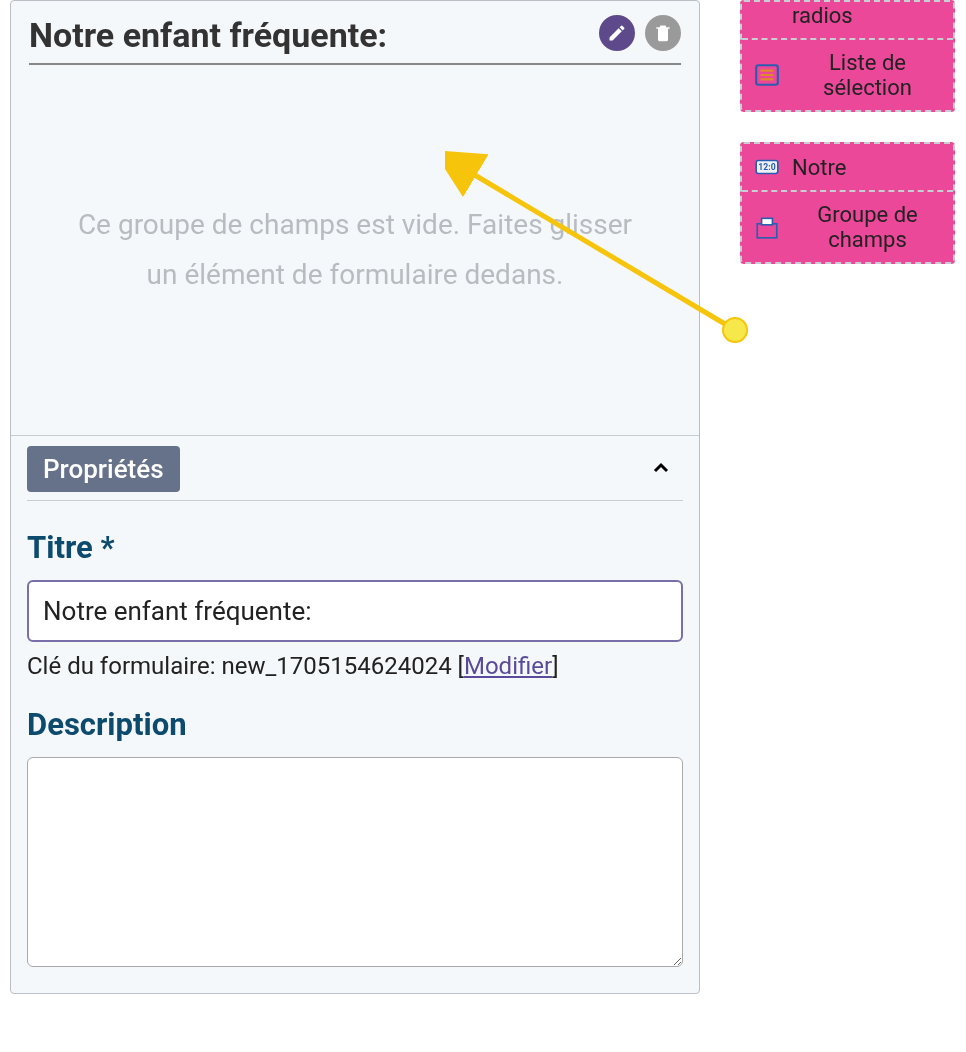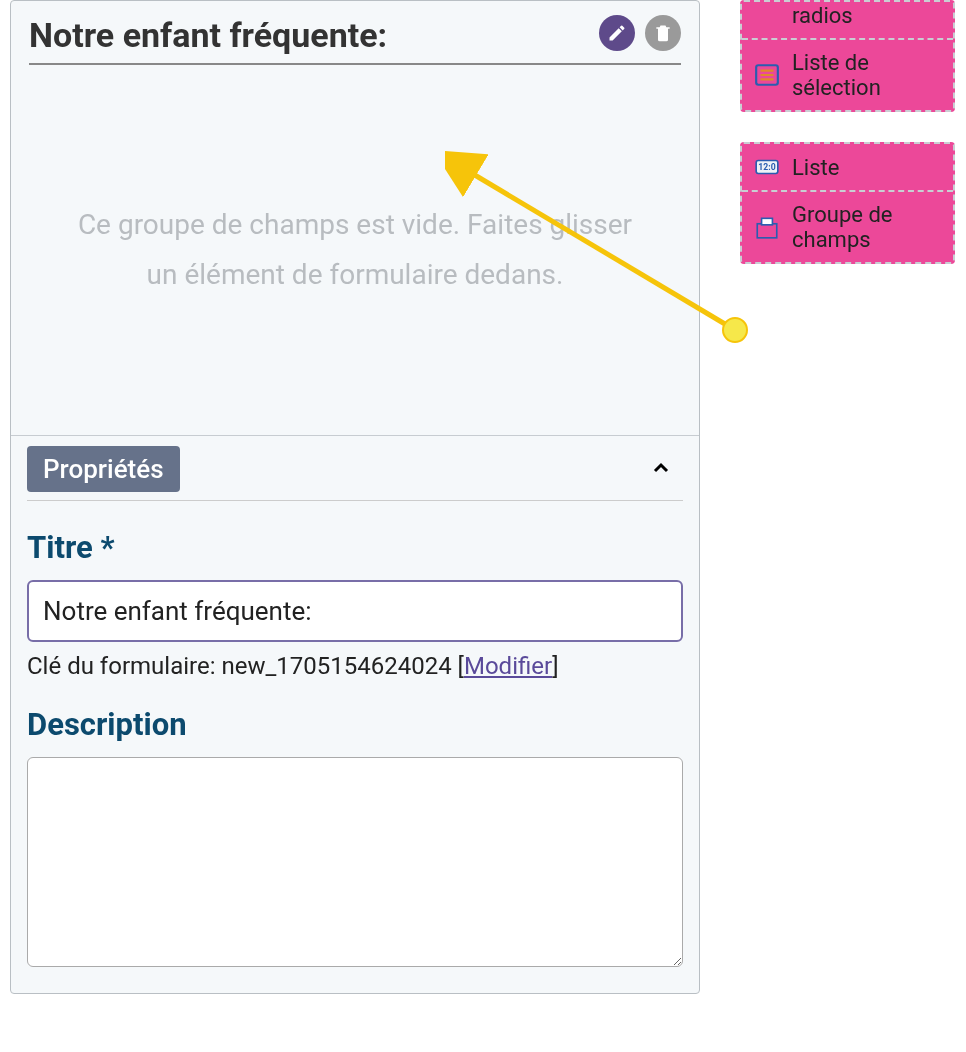--- a/index.html
+++ b/index.html
@@ -151,21 +151,21 @@
   .palette-item {
     border-bottom: 2px dashed #c9ced3;
     padding: 10px 10px 10px 12px;
     display: flex;
     align-items: center;
     gap: 12px;
     font-size: 22px;
     color: #222;
     cursor: grab;
   }
-  .palette-item:last-child { border-bottom: none; }
+  .palette-item:last-child { border-bottom: none; text-align: center; }
   .palette-icon {
     width: 26px;
     height: 26px;
     flex-shrink: 0;
     display: flex;
     align-items: center;
     justify-content: center;
   }
   .arrow-svg {
     position: absolute;
@@ -244,21 +244,21 @@
   </div>
 
   <div class="palette-group">
     <div class="palette-item">
       <span class="palette-icon">
         <svg viewBox="0 0 24 24">
             <rect x="2" y="6" width="20" height="12" rx="2" fill="#eef2f7" stroke="#2a5db0" stroke-width="1.5"></rect>
             <text x="12" y="15" font-size="8" text-anchor="middle" fill="#2a5db0" font-weight="bold">12:0</text>
           </svg>
       </span>
-      <span>Liste</span>
+      <span>Notre</span>
     </div>
     <div class="palette-item">
       <span class="palette-icon">
         <svg viewBox="0 0 24 24">
             <rect x="3" y="9" width="18" height="13" fill="none" stroke="#2a5db0" stroke-width="1.5"></rect>
             <rect x="7" y="4" width="10" height="6" fill="#fff" stroke="#2a5db0" stroke-width="1.5"></rect>
           </svg>
       </span>
       <span>Groupe de champs</span>
     </div>

